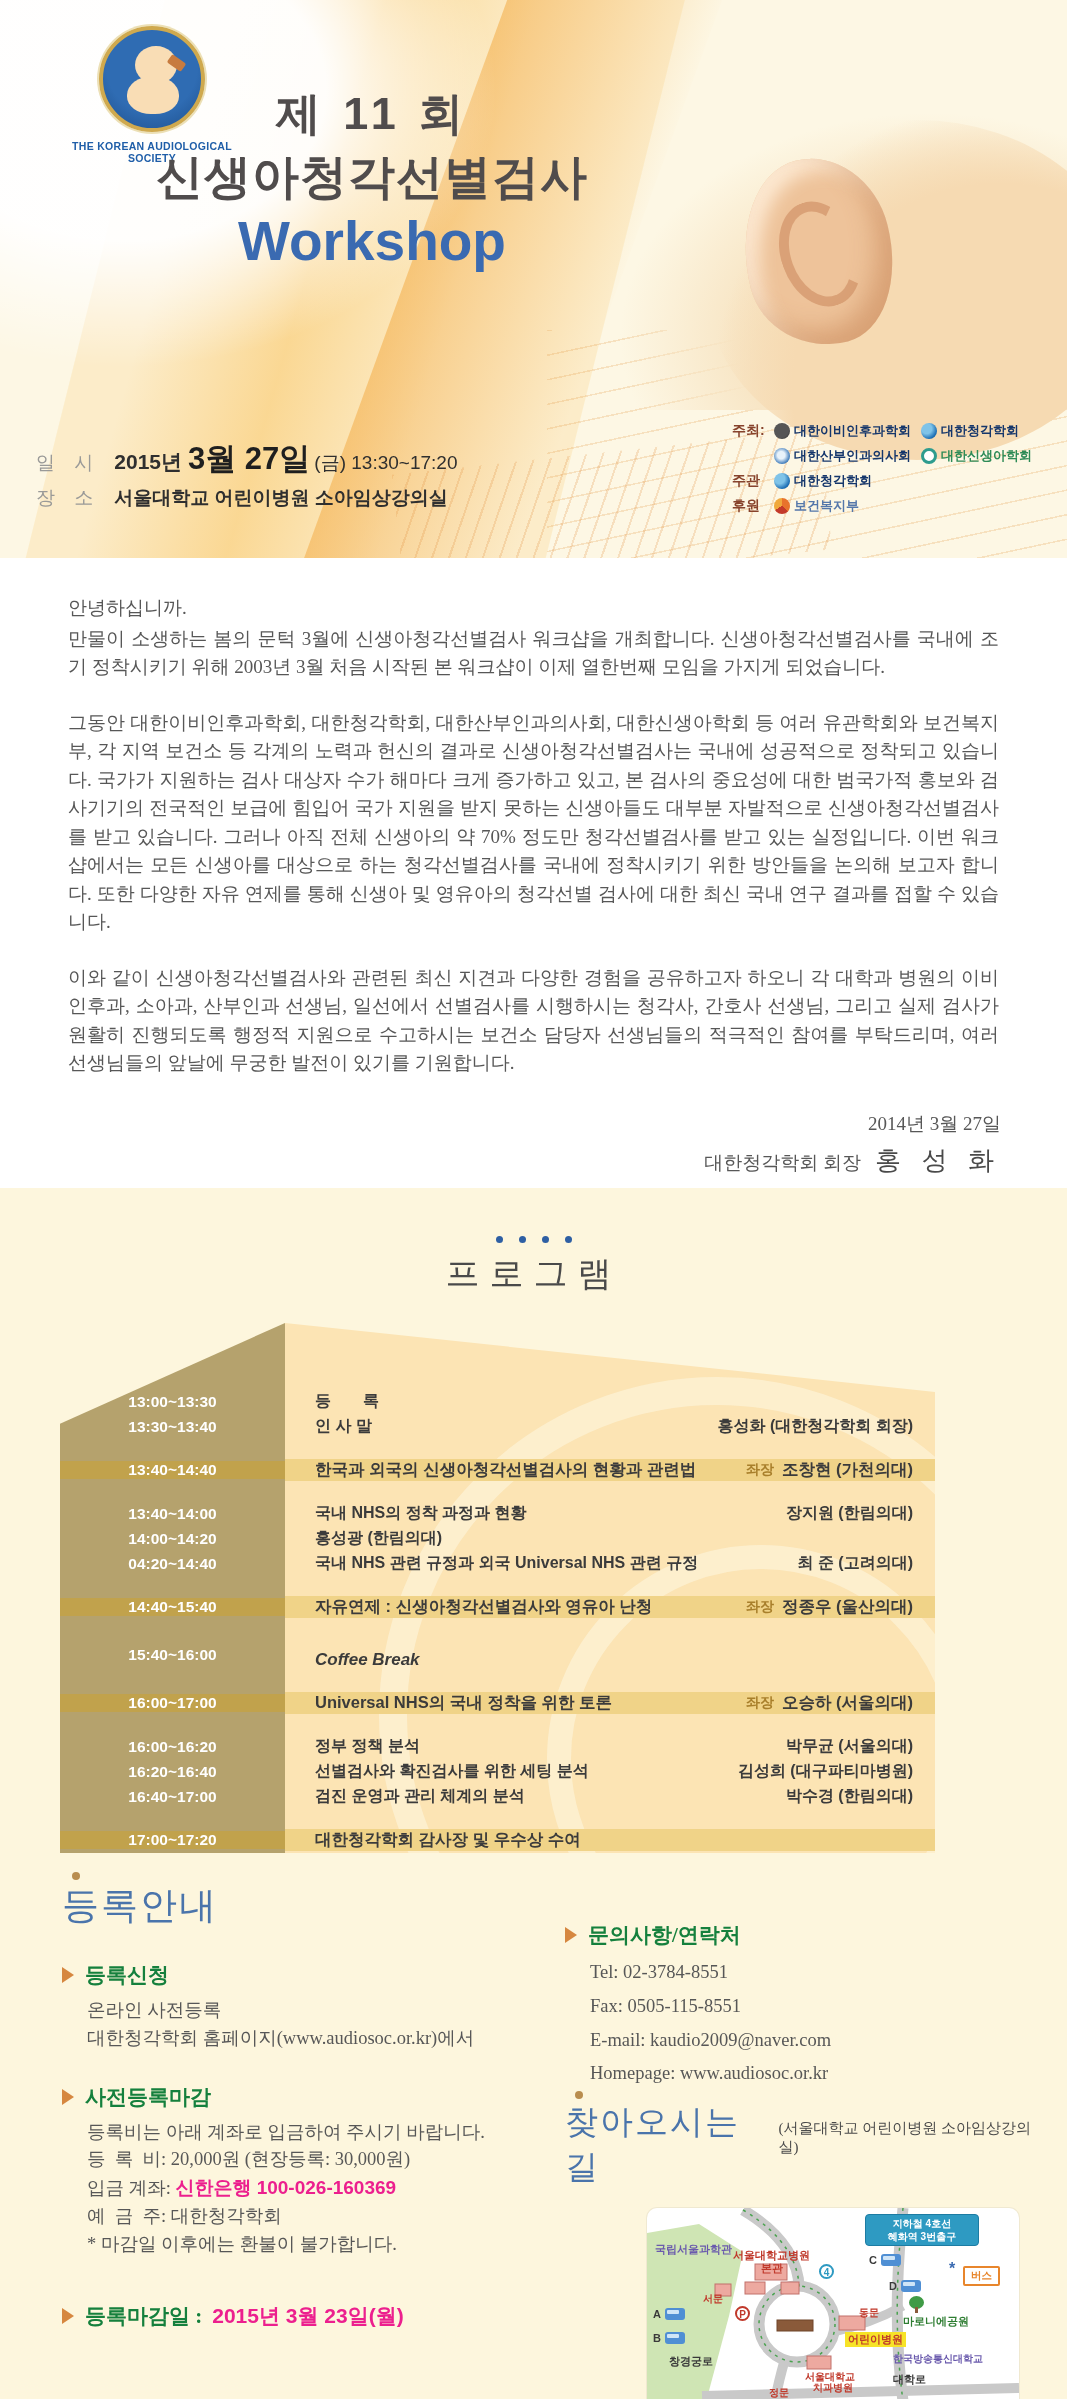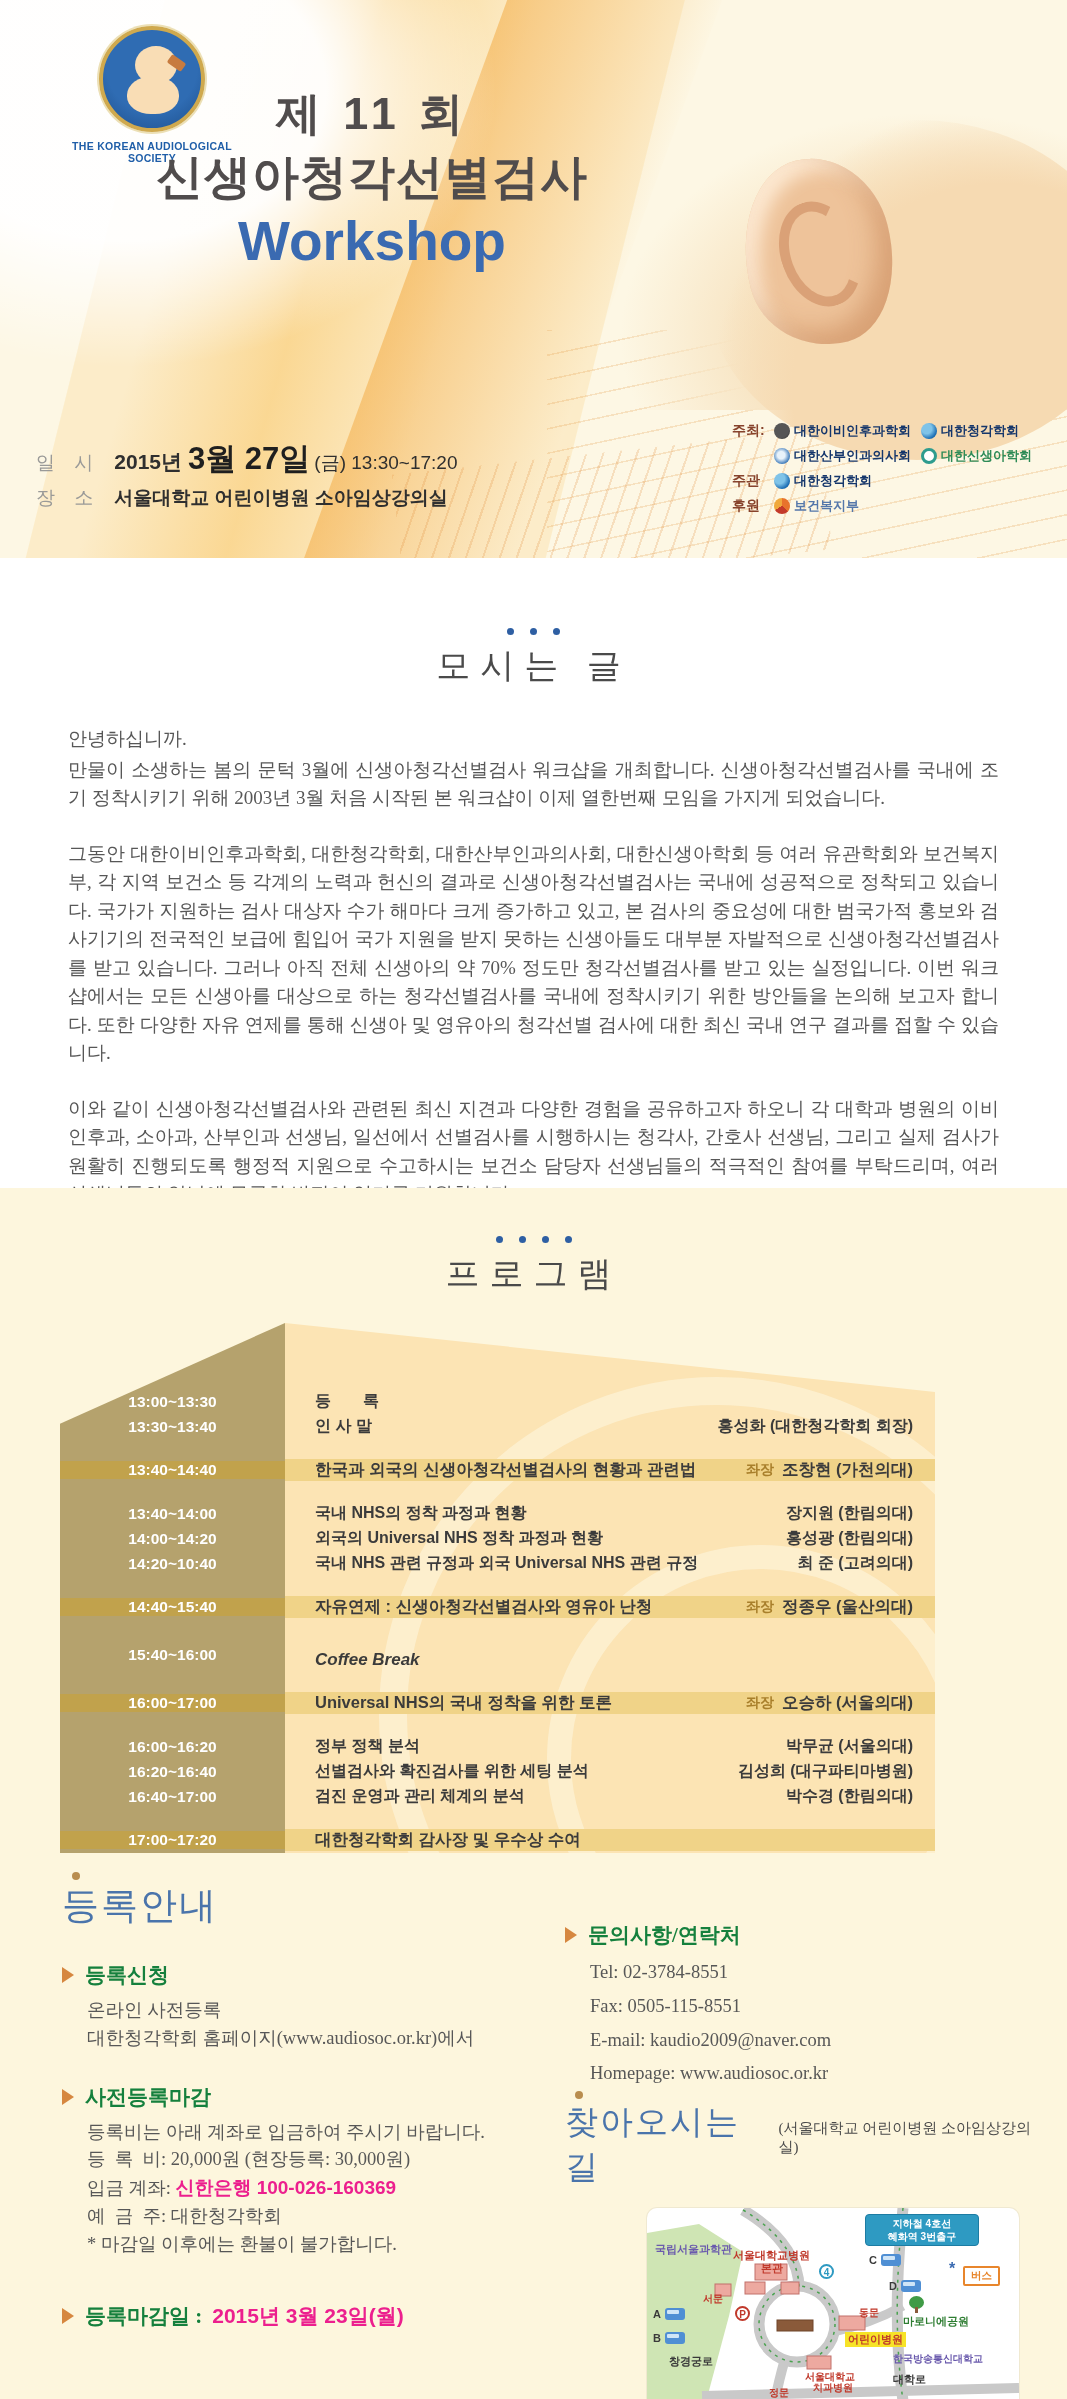--- a/index.html
+++ b/index.html
@@ -236,28 +236,20 @@
         <span class="org-label">후원</span>
         <span class="org-item">
           <span class="org-ic ic-mohw"></span>
           <span class="org-name mohw">보건복지부</span>
         </span>
       </div>
     </div>
   </div>
 
   <div class="invite">
-    <div class="sec-head">
-      <div class="dots">
-        <span class="dot"></span>
-          <span class="dot"></span>
-          <span class="dot"></span>
-      </div>
-      <div class="sec-title">모시는 글</div>
-    </div>
     <div class="invite-body">
       <p class="greeting">안녕하십니까.</p>
       <p>만물이 소생하는 봄의 문턱 3월에 신생아청각선별검사 워크샵을 개최합니다. 신생아청각선별검사를 국내에 조기 정착시키기 위해 2003년 3월 처음 시작된 본 워크샵이 이제 열한번째 모임을 가지게 되었습니다.</p>
       <p>그동안 대한이비인후과학회, 대한청각학회, 대한산부인과의사회, 대한신생아학회 등 여러 유관학회와 보건복지부, 각 지역 보건소 등 각계의 노력과 헌신의 결과로 신생아청각선별검사는 국내에 성공적으로 정착되고 있습니다. 국가가 지원하는 검사 대상자 수가 해마다 크게 증가하고 있고, 본 검사의 중요성에 대한 범국가적 홍보와 검사기기의 전국적인 보급에 힘입어 국가 지원을 받지 못하는 신생아들도 대부분 자발적으로 신생아청각선별검사를 받고 있습니다. 그러나 아직 전체 신생아의 약 70% 정도만 청각선별검사를 받고 있는 실정입니다. 이번 워크샵에서는 모든 신생아를 대상으로 하는 청각선별검사를 국내에 정착시키기 위한 방안들을 논의해 보고자 합니다. 또한 다양한 자유 연제를 통해 신생아 및 영유아의 청각선별 검사에 대한 최신 국내 연구 결과를 접할 수 있습니다.</p>
       <p>이와 같이 신생아청각선별검사와 관련된 최신 지견과 다양한 경험을 공유하고자 하오니 각 대학과 병원의 이비인후과, 소아과, 산부인과 선생님, 일선에서 선별검사를 시행하시는 청각사, 간호사 선생님, 그리고 실제 검사가 원활히 진행되도록 행정적 지원으로 수고하시는 보건소 담당자 선생님들의 적극적인 참여를 부탁드리며, 여러 선생님들의 앞날에 무궁한 발전이 있기를 기원합니다.</p>
     </div>
     <div class="signature">
       <div class="sign-date">2014년 3월 27일</div>
       <div>
         <span class="sign-role">대한청각학회 회장</span>
@@ -313,26 +305,25 @@
           <div class="prow">
             <span class="pt">13:40~14:00</span>
             <span class="pc">
                 <span class="ttl">국내 NHS의 정착 과정과 현황</span>
                 <span class="spk">장지원 (한림의대)</span>
               </span>
           </div>
           <div class="prow">
             <span class="pt">14:00~14:20</span>
             <span class="pc">
-                <span class="ttl">외국의 Universal NHS 정착 과정과 현황</span>
                 <span class="spk">홍성광 (한림의대)</span>
               </span>
           </div>
           <div class="prow">
-            <span class="pt">14:20~10:40</span>
+            <span class="pt">04:20~14:40</span>
             <span class="pc">
                 <span class="ttl">국내 NHS 관련 규정과 외국 Universal NHS 관련 규정</span>
                 <span class="spk">최  준 (고려의대)</span>
               </span>
           </div>
         </div>
 
         <div class="psession">
           <span class="pt">14:40~15:40</span>
           <span class="pc">

